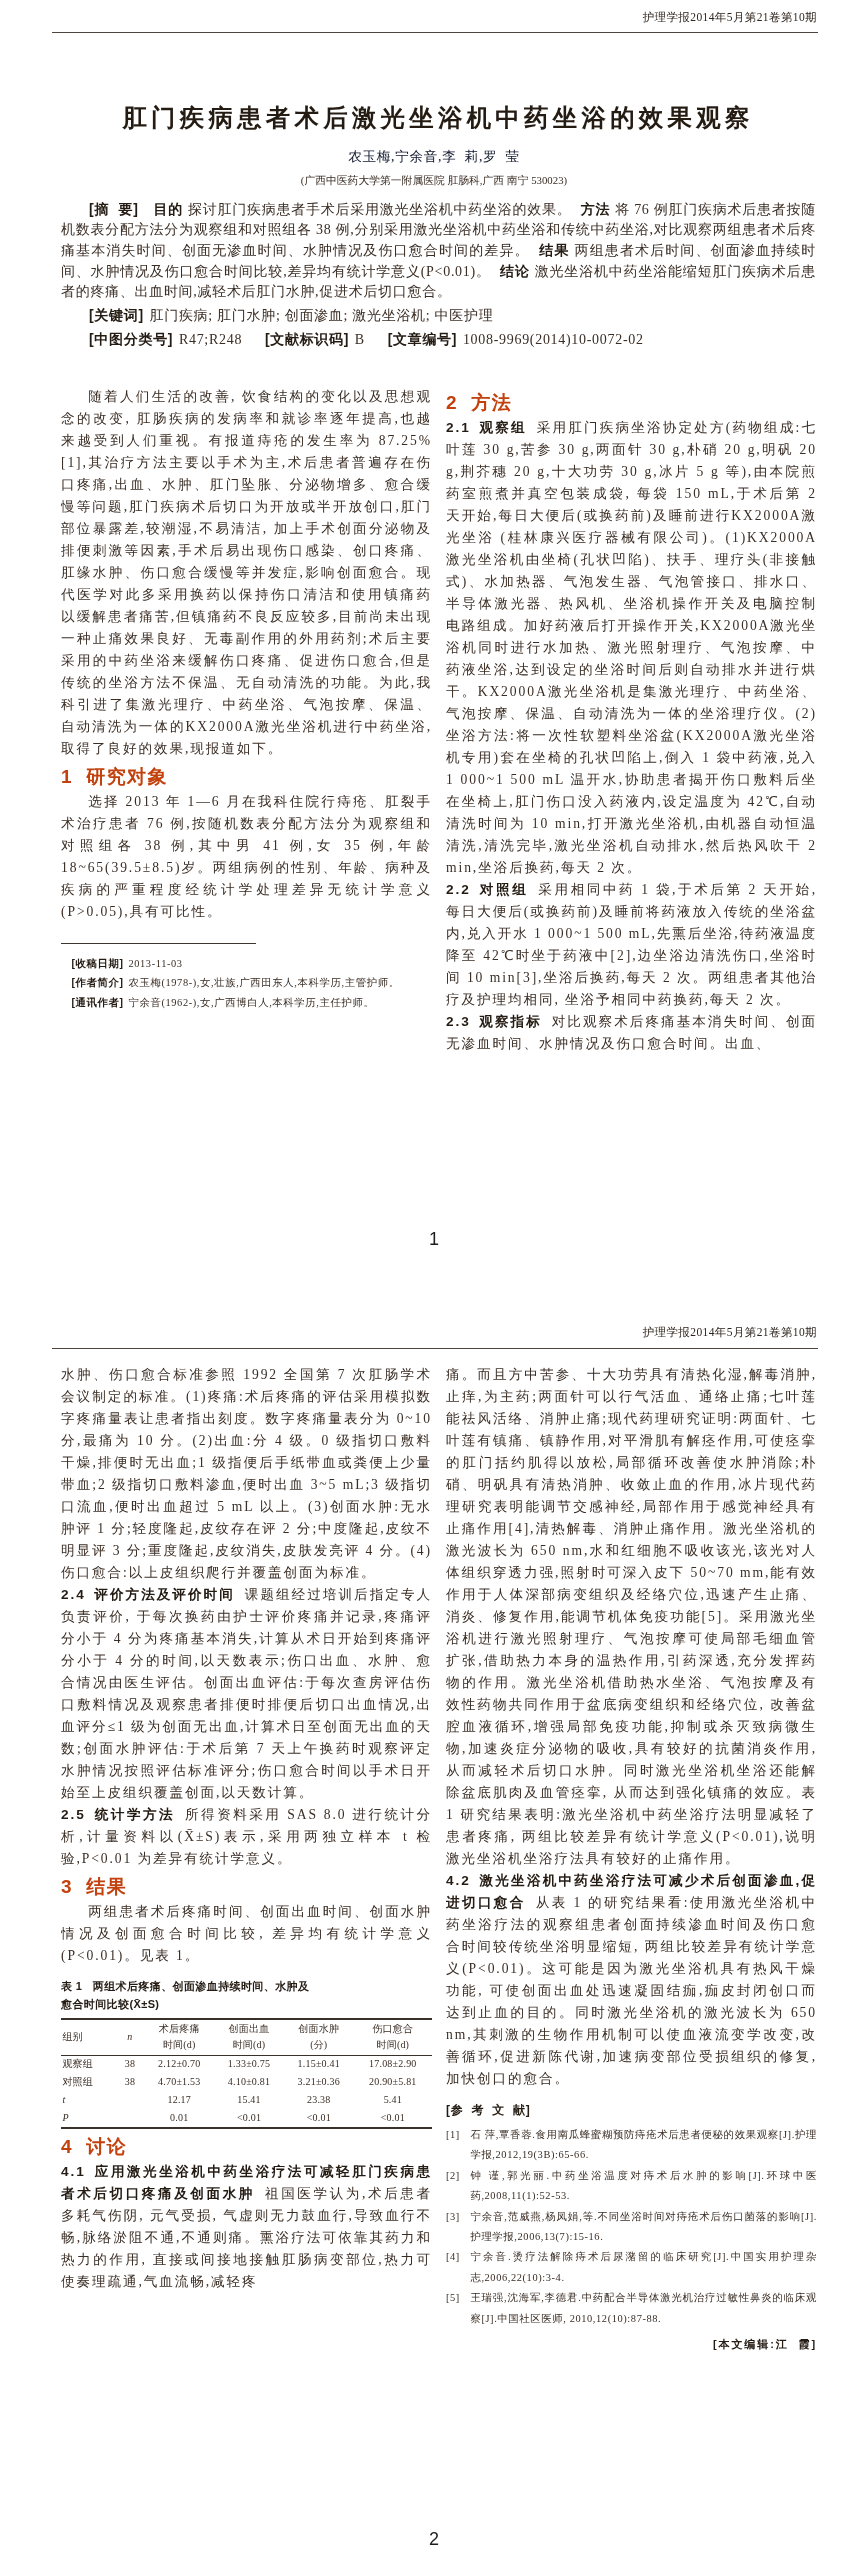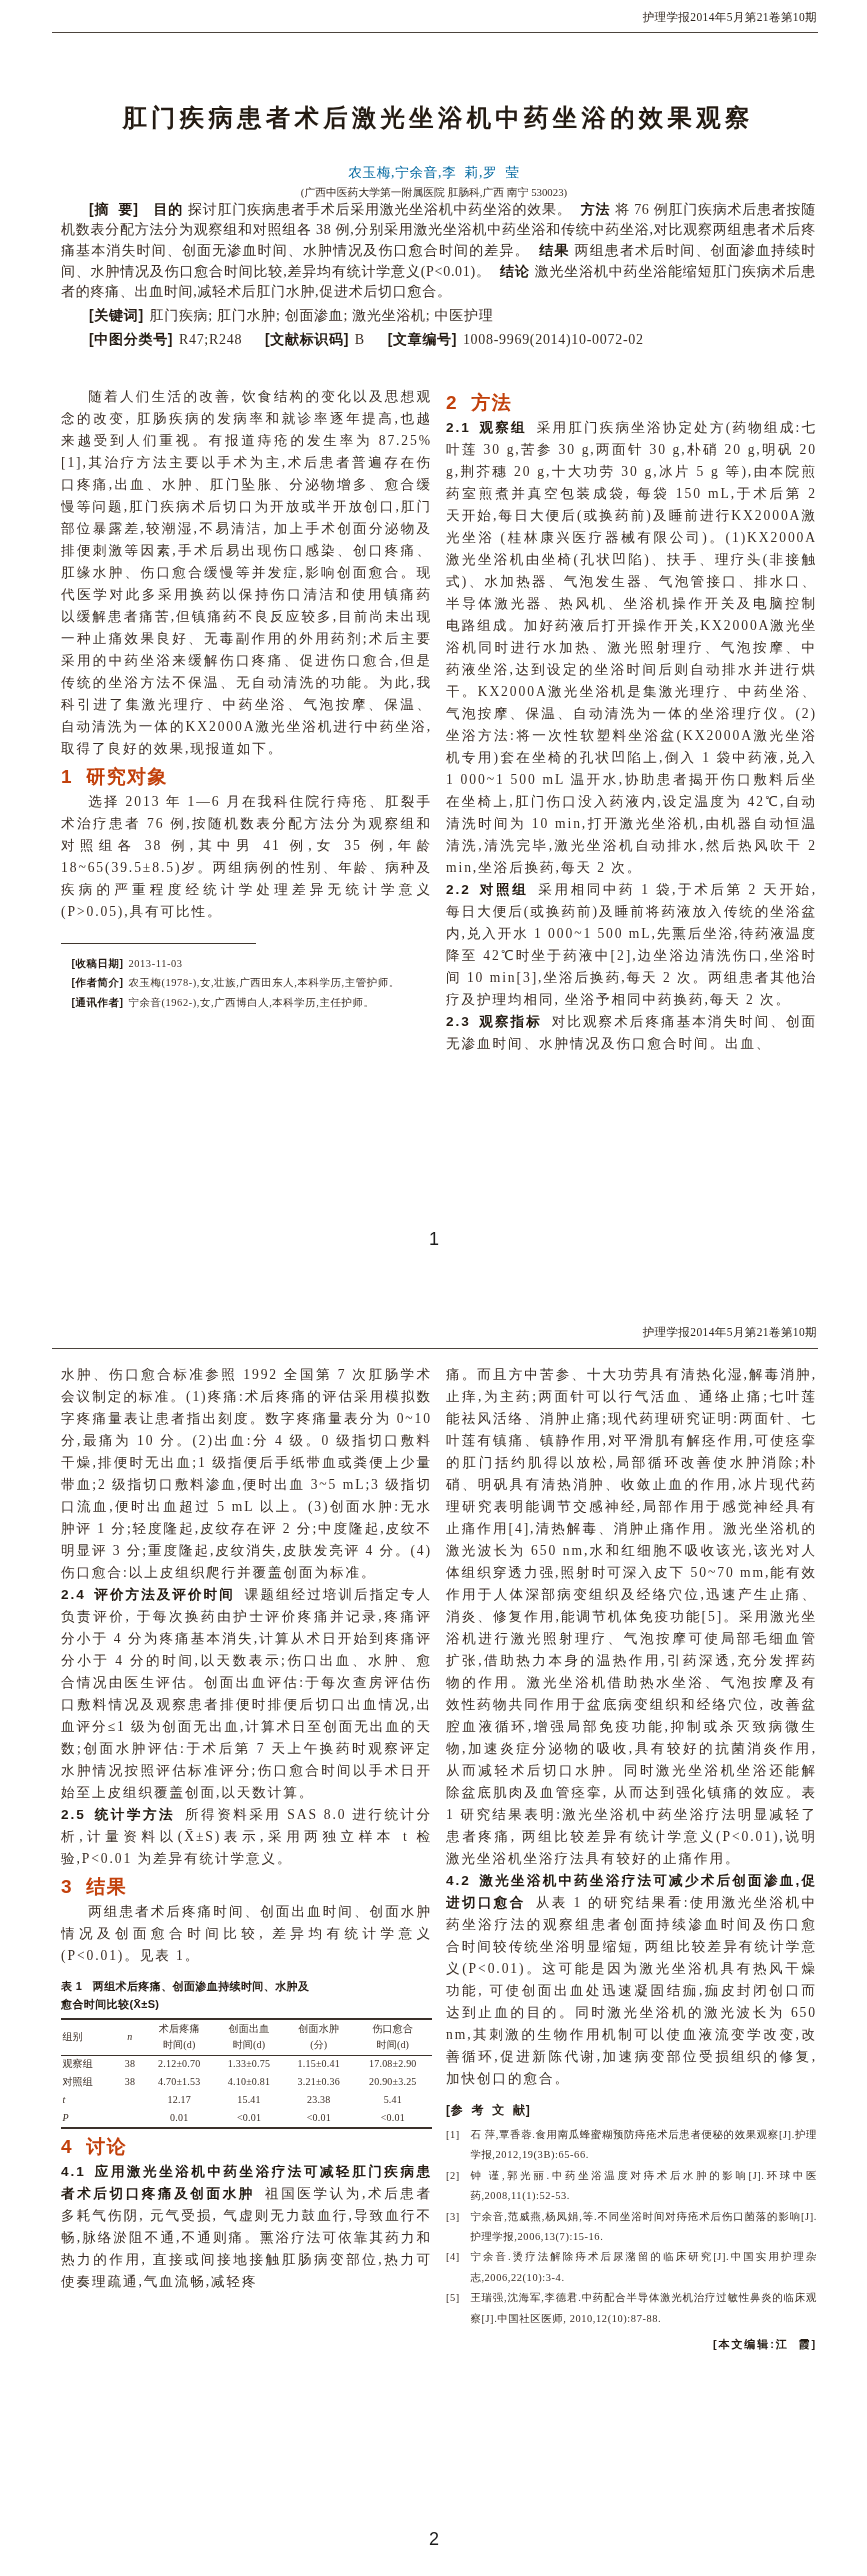--- a/index.html
+++ b/index.html
@@ -3,23 +3,23 @@
 <meta charset="utf-8">
 <style>
   html,body{margin:0;padding:0;background:#ffffff;}
   #canvas{position:relative;width:868px;height:2576px;background:#ffffff;
           font-family:"Liberation Serif",serif;color:#3a2d24;overflow:hidden;}
   .jheader{position:absolute;left:61px;width:756px;text-align:right;
            font-size:11.5px;color:#2f251d;letter-spacing:0.4px;}
   .jrule{position:absolute;left:52px;width:766px;height:1.4px;background:#4c443d;}
   .title{position:absolute;top:98px;left:0;width:868px;margin:4px;text-align:center;
          font-size:24.4px;font-weight:bold;letter-spacing:4.3px;color:#241b13;}
-  .authors{position:absolute;top:164px;left:0;width:868px;text-align:center;
-           font-size:13.6px;letter-spacing:0.7px;white-space:pre-wrap;color:#0369a1;}
-  .affil{position:absolute;top:186px;left:0;width:868px;text-align:center;font-size:10.8px;}
+  .authors{position:absolute;top:148px;left:0;width:868px;text-align:center;
+           font-size:13.6px;letter-spacing:0.7px;white-space:pre-wrap;color:#0f172a;}
+  .affil{position:absolute;top:174px;left:0;width:868px;text-align:center;font-size:10.8px;}
   .abstract-block{position:absolute;top:199px;left:61px;width:755px;
                   font-size:14px;line-height:20px;text-align:justify;letter-spacing:0.7px;}
   .abstract-block p{margin:0;}
   .ab-p{text-indent:2em;}
   .ab-label{font-family:"Liberation Sans",sans-serif;font-weight:bold;color:#241b13;margin-right:5.7px;white-space:pre-wrap;}
   .ab-h{font-family:"Liberation Sans",sans-serif;font-weight:bold;color:#241b13;margin:0 5px;}
   .kw-line,.clc-line{text-indent:2em;margin-top:2.9px !important;}
   .meta-v{margin-right:18.6px;}
   .col{position:absolute;width:371px;font-size:13.6px;line-height:22px;
        text-align:justify;letter-spacing:1.9px;overflow:hidden;}
@@ -175,21 +175,21 @@
               <td>1.33±0.75</td>
               <td>1.15±0.41</td>
               <td>17.08±2.90</td>
         </tr>
         <tr>
           <td>对照组</td>
               <td>38</td>
               <td>4.70±1.53</td>
               <td>4.10±0.81</td>
               <td>3.21±0.36</td>
-              <td>20.90±3.25</td>
+              <td>20.90±5.81</td>
         </tr>
         <tr>
           <td>t</td>
               <td></td>
               <td>12.17</td>
               <td>15.41</td>
               <td>23.38</td>
               <td>5.41</td>
         </tr>
         <tr>

